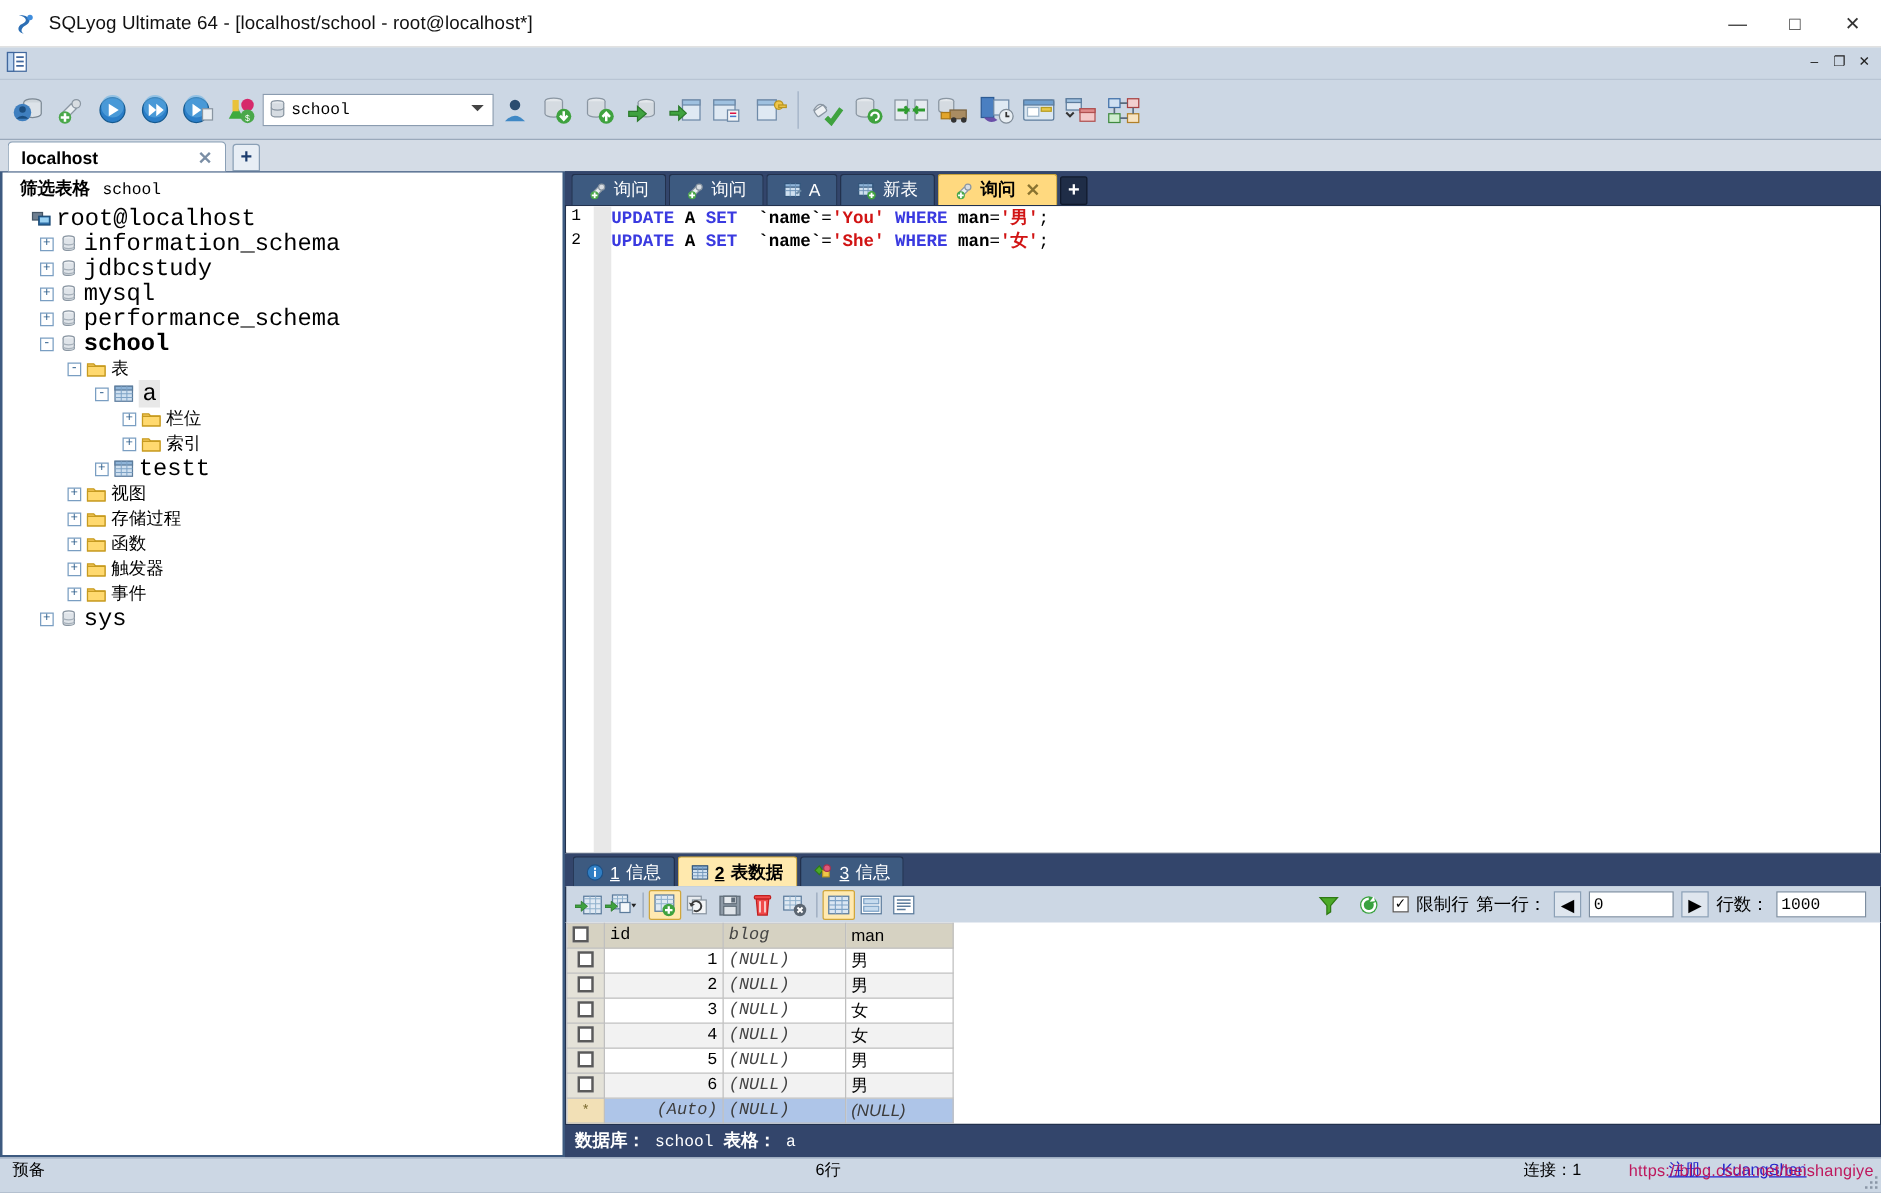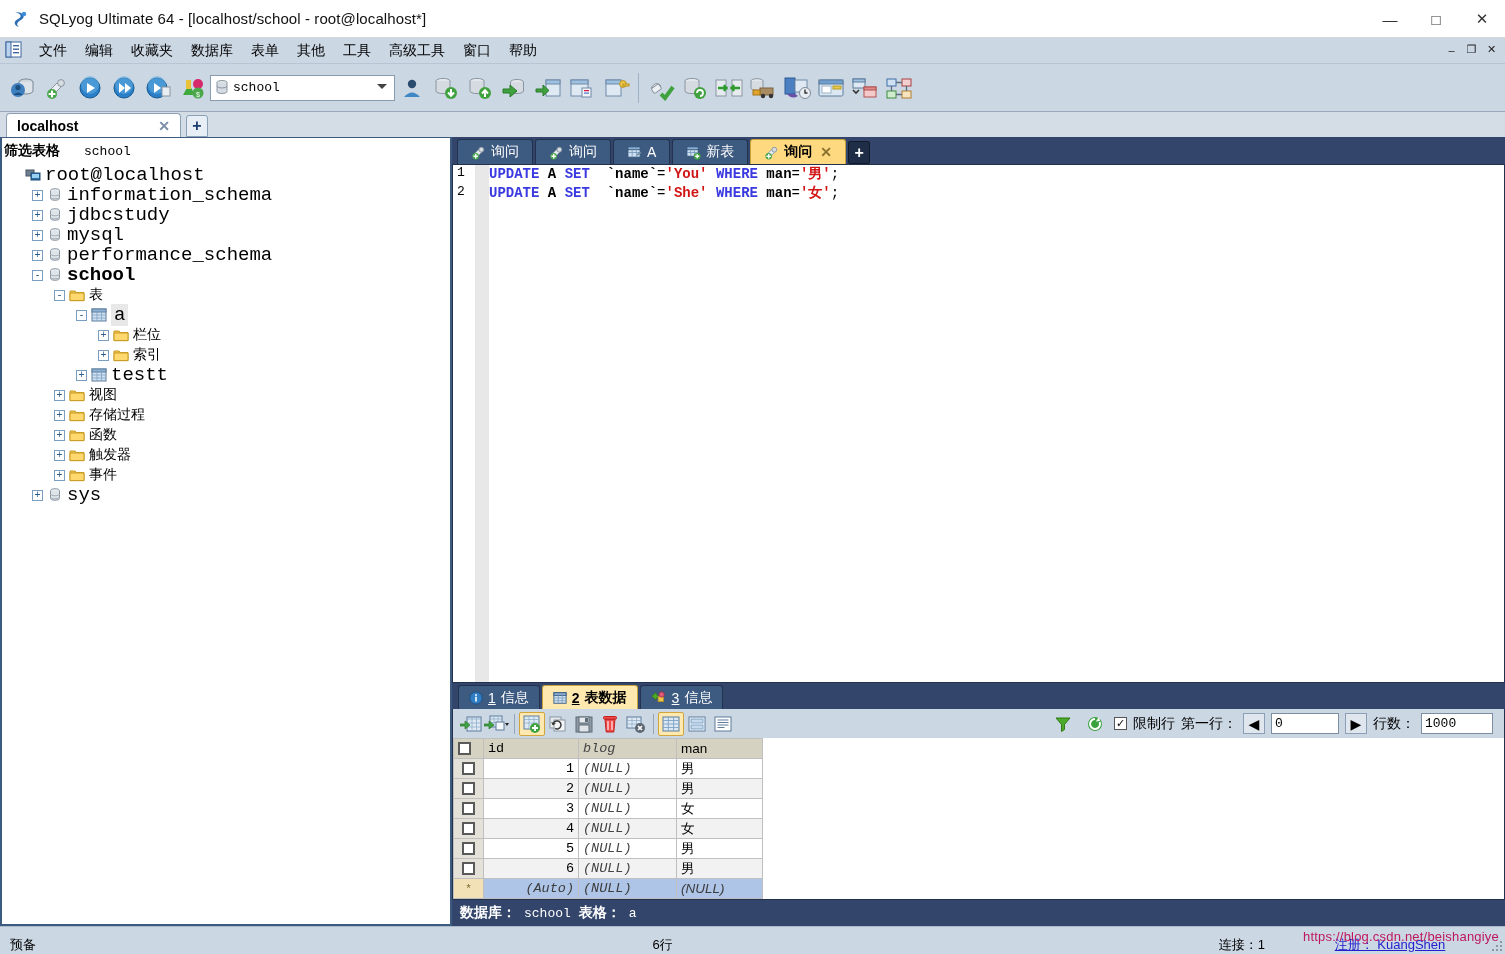--- a/index.html
+++ b/index.html
@@ -63,21 +63,21 @@
   }
 
   
   .body { flex:1 1 auto; display:flex; min-height:0; background:#33456b; }
 
   
   .left {
     width:452px; flex:0 0 452px; background:#fff; border:2px solid #3d5a80; border-top:1px solid #3d5a80;
     display:flex; flex-direction:column; min-height:0;
   }
-  .filter-head { padding:4px 5px 2px 2px; font-size:14px; display:flex; align-items:baseline; gap:24px; }
+  .filter-head { padding:4px 5px 2px 14px; font-size:14px; display:flex; align-items:baseline; gap:10px; }
   .filter-head .lbl { font-weight:bold; }
   .filter-head .dbname { font-family:"Liberation Mono", monospace; font-size:13px; }
   .filter-input {
     margin:0 4px 3px 4px; height:21px; border:1px solid #adadad; background:#fff;
     display:flex; align-items:center; padding-left:4px; color:#9d9d9d; font-size:13px;
     font-family:"Liberation Mono", monospace;
   }
   .tree { flex:1 1 auto; overflow:hidden; padding-top:3px; font-size:14px; }
   .node { display:flex; align-items:center; height:20px; white-space:nowrap; }
   .exp {
@@ -166,21 +166,21 @@
   .nullv { font-style:italic; color:#3c3c3c; }
 
   .dbstatus { height:26px; background:#33456b; color:#fff; display:flex; align-items:center;
      gap:8px; padding-left:8px; font-size:14px; flex:0 0 26px; }
   .dbstatus .k { font-weight:bold; }
   .dbstatus .v { font-family:"Liberation Mono", monospace; font-size:13px; }
 
   
   .statusbar {
     height:28px; flex:0 0 28px; background:#ccd7e4; border-top:1px solid #a9b8ca;
-    display:flex; align-items:flex-end; font-size:13px; position:relative;
+    display:flex; align-items:flex-start; font-size:13px; position:relative;
   }
   .sb-cell { padding:0 10px; }
   .sb-1 { width:300px; }
   .sb-2 { flex:1 1 auto; text-align:center; }
   .sb-3 { width:250px; text-align:right; }
   .sb-4 { width:230px; text-align:center; }
   .sb-link { color:#2222cc; text-decoration:underline; font-size:13px; }
   .watermark {
     position:absolute; right:6px; top:2px; color:#be185d; font-size:13px;
     white-space:nowrap; pointer-events:none; letter-spacing:0.2px;margin-left:12px;
@@ -213,32 +213,20 @@
   <div class="menubar">
     <div class="menu-grip">
       <svg width="20" height="18" viewBox="0 0 20 18">
         <rect x="2" y="1" width="15" height="15" fill="#fff" stroke="#41689e"></rect>
         <rect x="2" y="1" width="5" height="15" fill="#b9d2ee" stroke="#41689e"></rect>
         <rect x="9" y="4" width="6" height="1.4" fill="#41689e"></rect>
         <rect x="9" y="7.5" width="6" height="1.4" fill="#41689e"></rect>
         <rect x="9" y="11" width="6" height="1.4" fill="#41689e"></rect>
       </svg>
     </div>
-    <div id="menu-items" style="display:flex">
-        <div class="menu-item">文件</div>
-        <div class="menu-item">编辑</div>
-        <div class="menu-item">收藏夹</div>
-        <div class="menu-item">数据库</div>
-        <div class="menu-item">表单</div>
-        <div class="menu-item">其他</div>
-        <div class="menu-item">工具</div>
-        <div class="menu-item">高级工具</div>
-        <div class="menu-item">窗口</div>
-        <div class="menu-item">帮助</div>
-      </div>
     <div class="mdi-btns">
       <div class="mdi-btn">–</div>
       <div class="mdi-btn">❐</div>
       <div class="mdi-btn">✕</div>
     </div>
   </div>
 
   <div class="toolbar">
     <div class="tb-btn">
       <svg width="28" height="26" viewBox="0 0 28 26">

